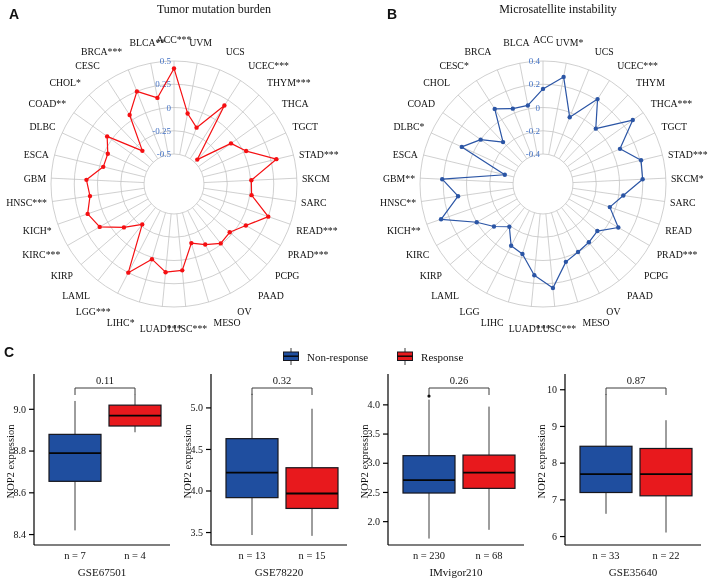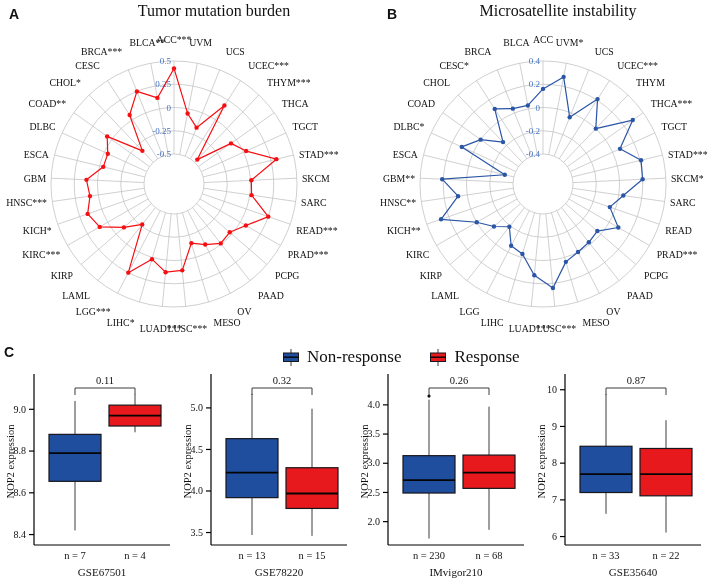--- a/index.html
+++ b/index.html
@@ -10,30 +10,30 @@
   svg{overflow:visible;display:block;}
   .panel-letter{
     position:absolute;font-family:"Liberation Sans", sans-serif;
     font-weight:bold;font-size:14px;color:#111;
   }
   #letter-a{left:9px;top:6px;}
   #letter-b{left:387px;top:6px;}
   #letter-c{left:4px;top:344px;}
   .radar-title{
     position:absolute;top:2px;width:240px;text-align:center;
-    font-size:16px;color:#111;
+    font-size:12px;color:#111;
   }
   #title-a{left:94px;}
   #title-b{left:438px;}
   #radar-a{position:absolute;left:0;top:0;}
   #radar-b{position:absolute;left:354px;top:0;}
   #panelC{position:absolute;left:0;top:348px;width:708px;height:233px;display:flex;}
   .legend{
     position:absolute;left:282px;top:347px;display:flex;gap:28px;
-    align-items:center;font-size:17px;color:#111;z-index:5;
+    align-items:center;font-size:11px;color:#111;z-index:5;
   }
   .legend-item{display:flex;align-items:center;gap:7px;}
 </style>
 </head>
 <body>
 
 <div class="panel-letter" id="letter-a">A</div>
 <div class="panel-letter" id="letter-b">B</div>
 <div class="panel-letter" id="letter-c">C</div>
 

